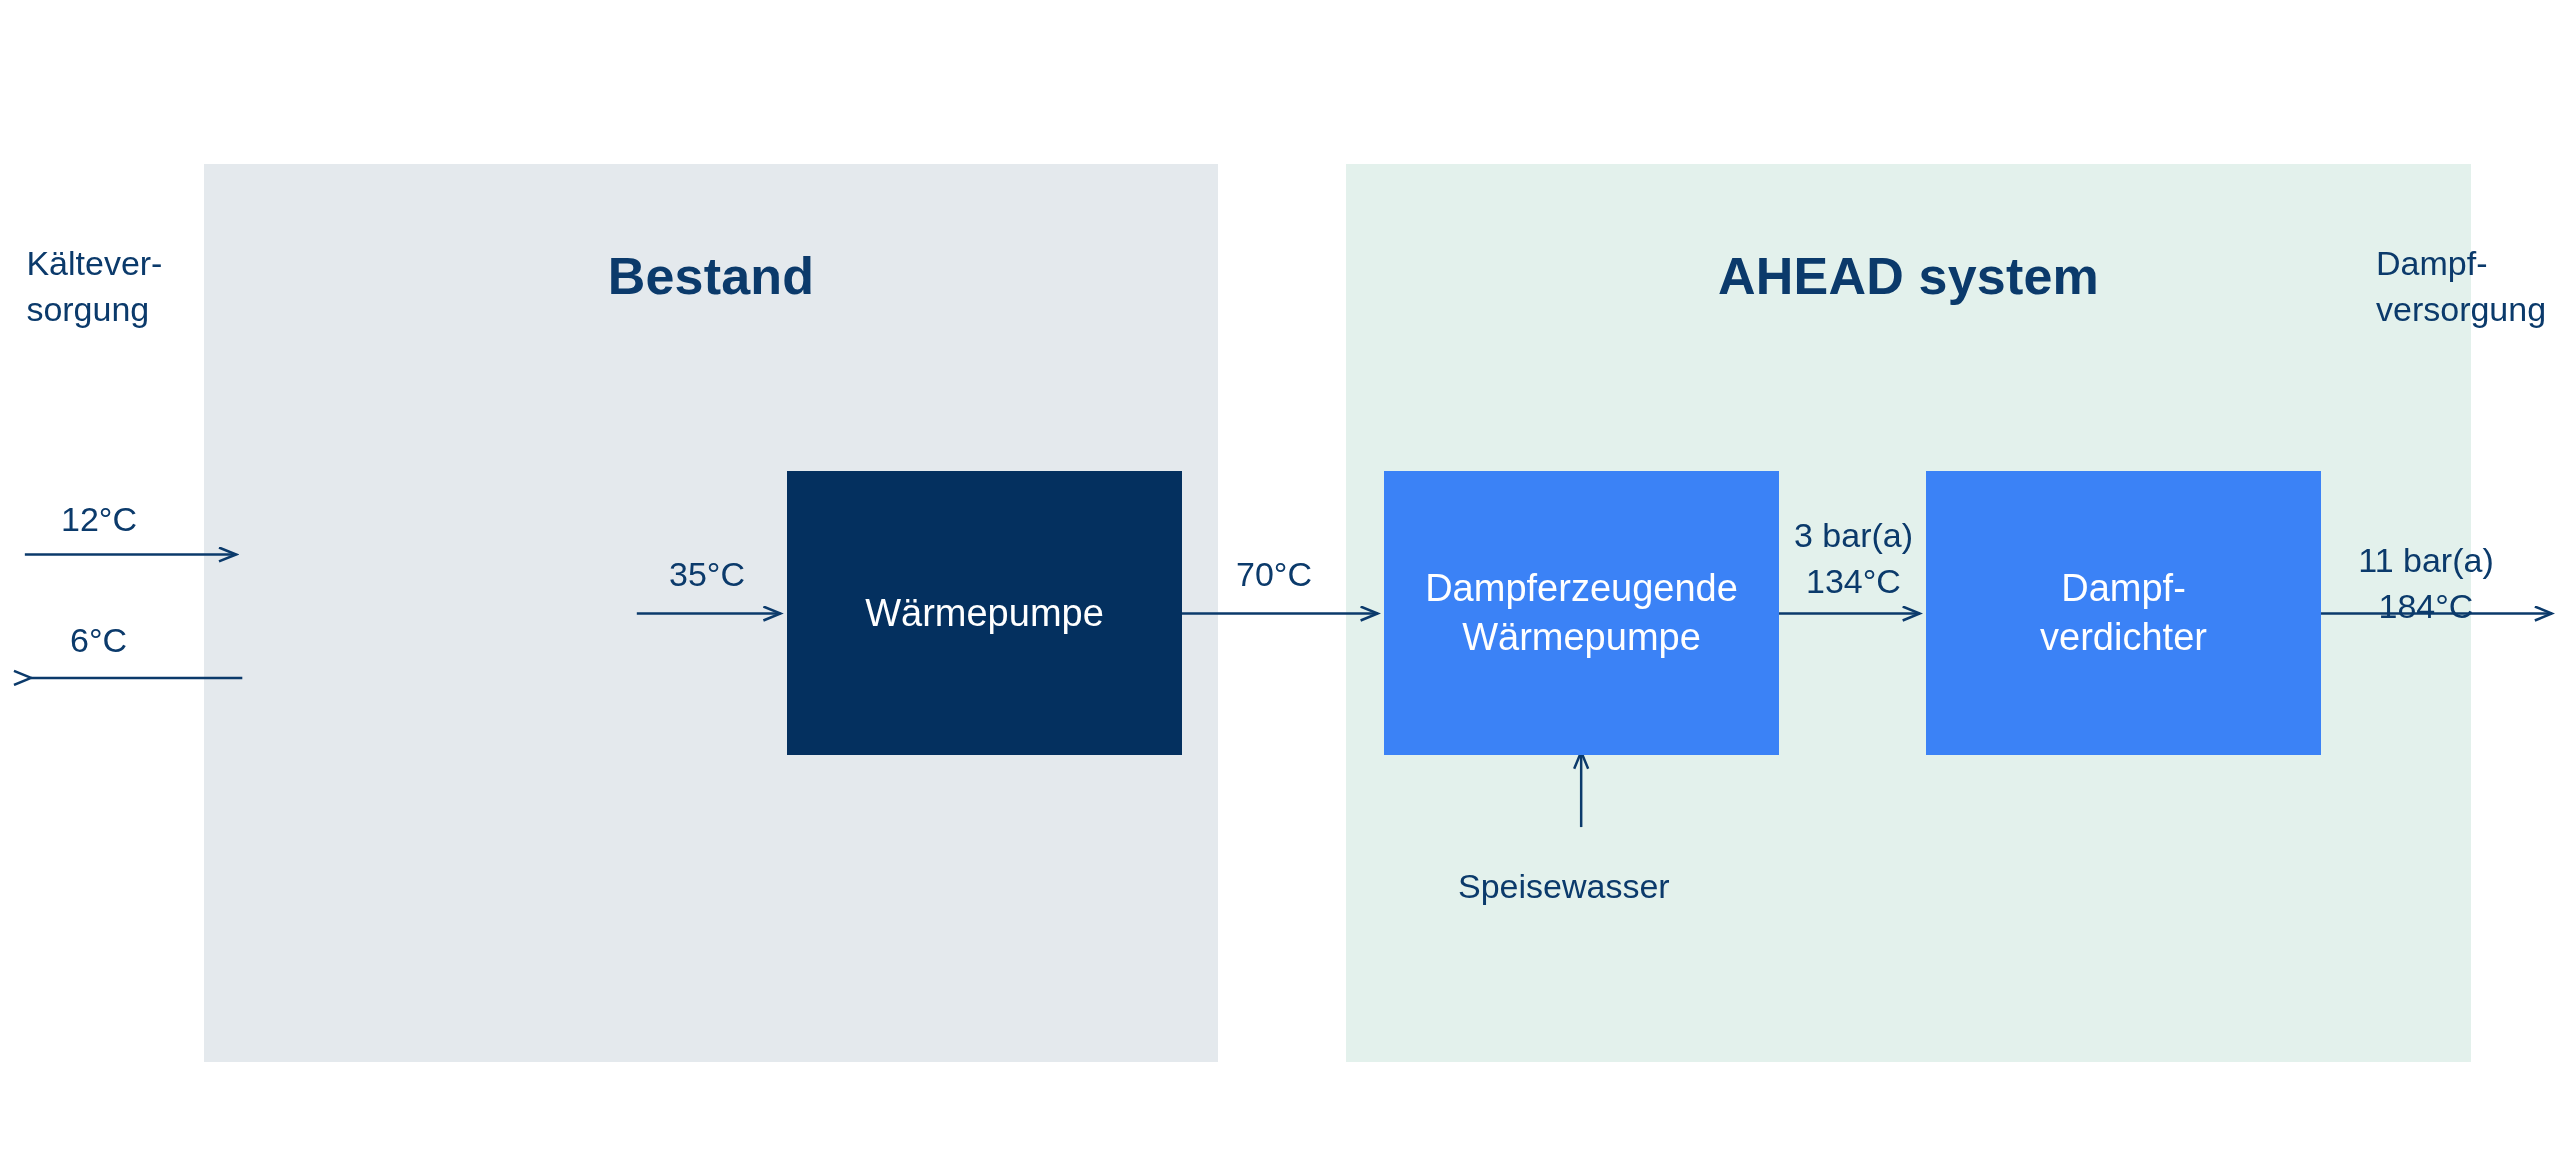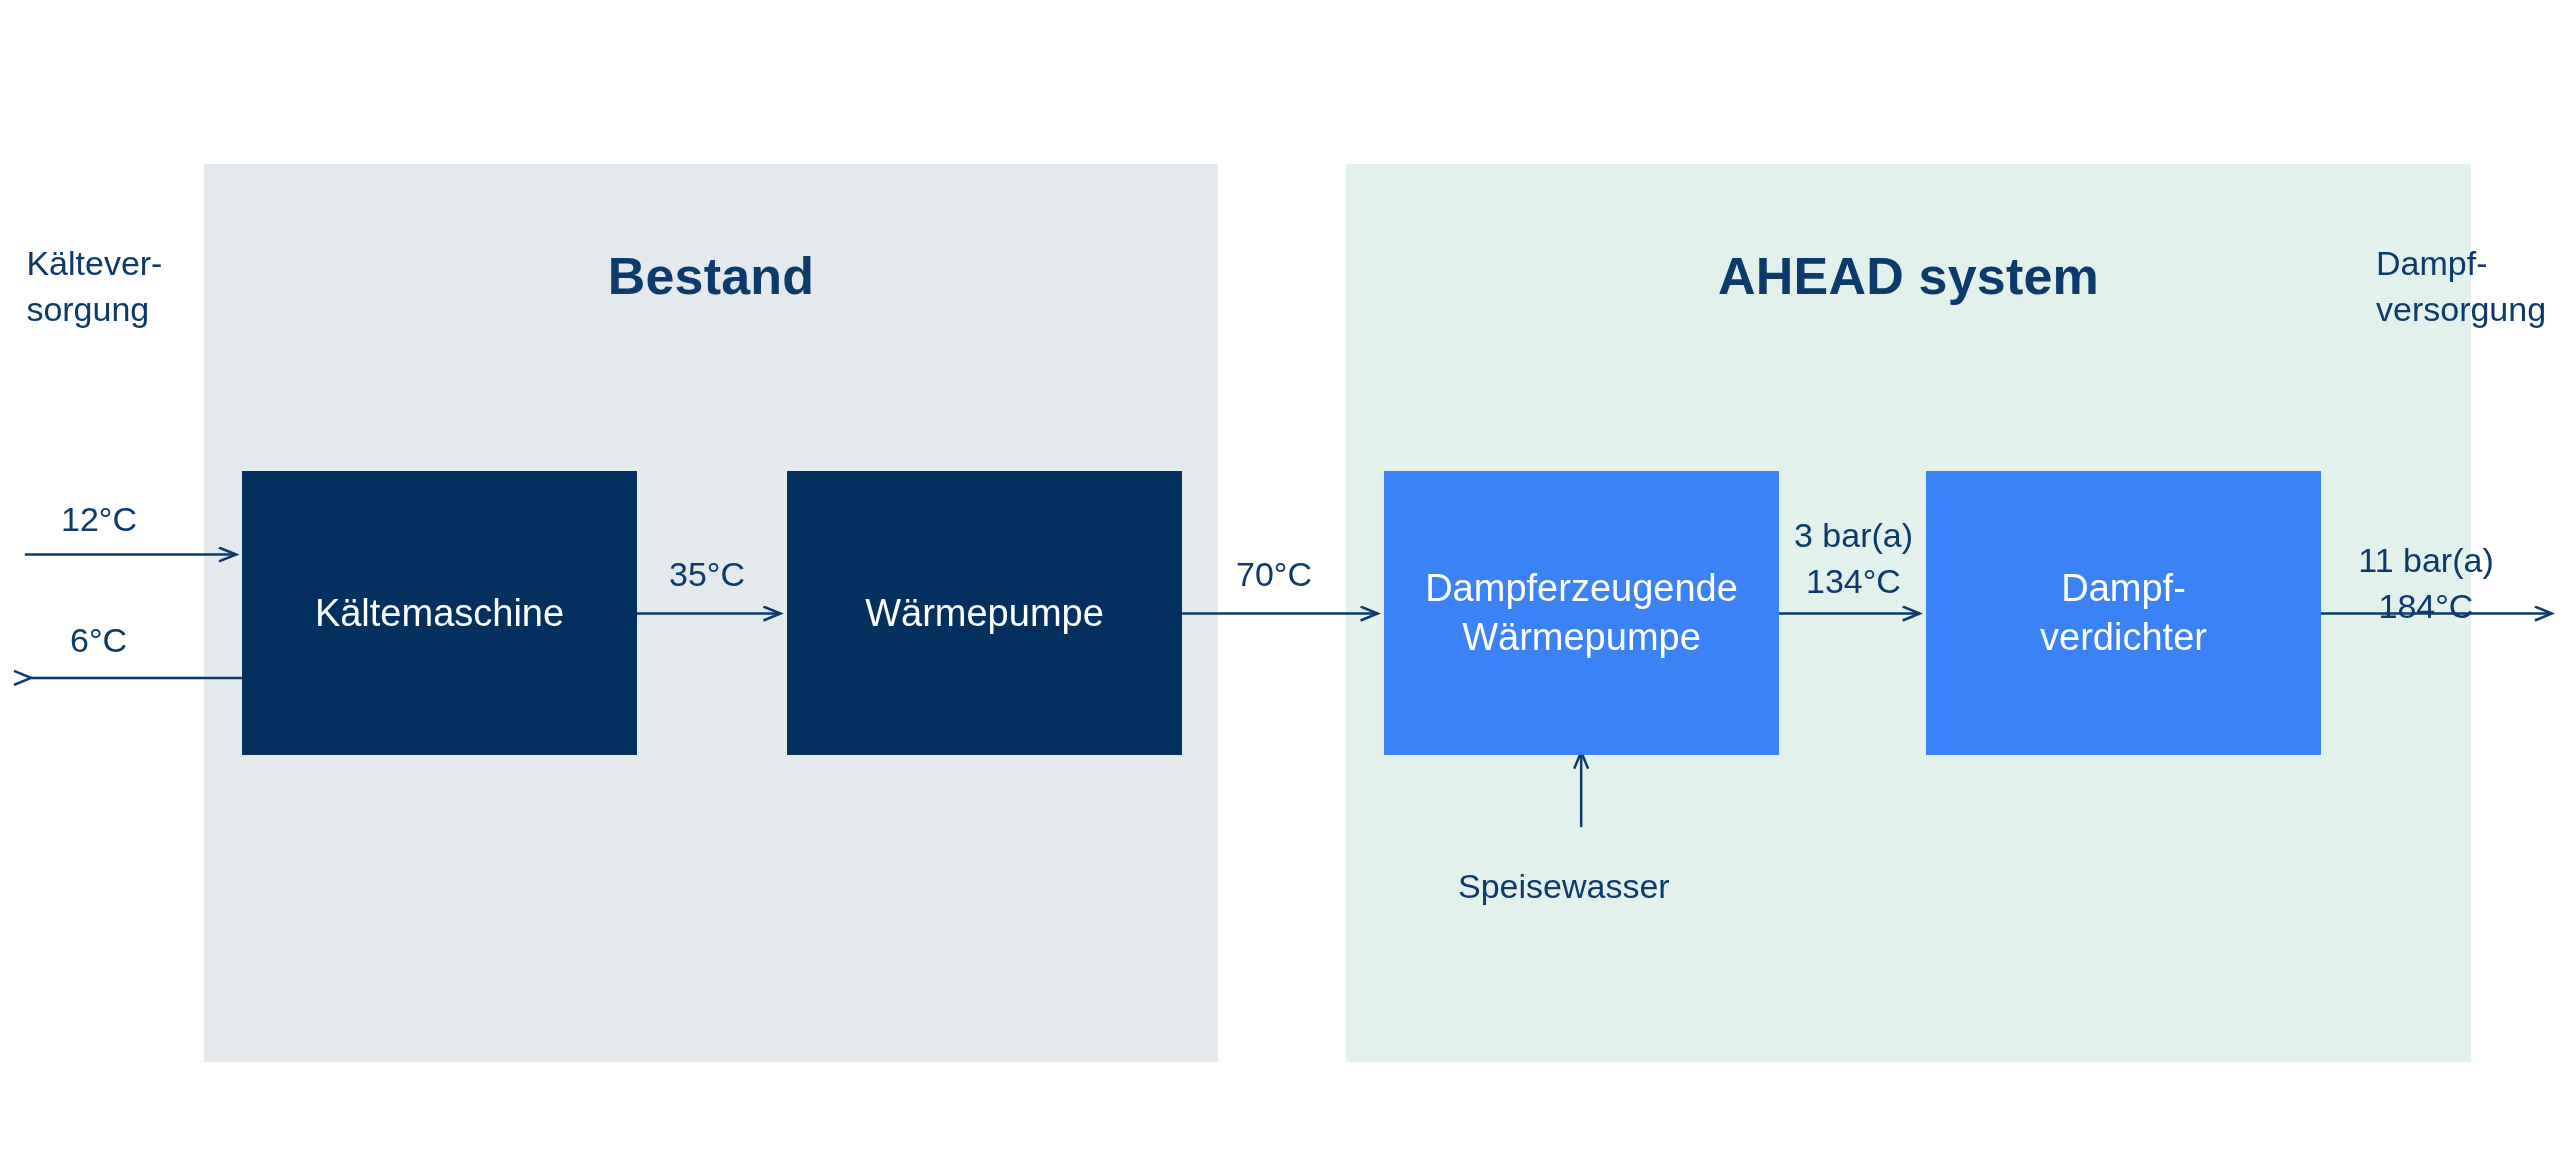--- a/index.html
+++ b/index.html
@@ -69,21 +69,20 @@
       <line x1="32" y1="714" x2="304" y2="714" marker-end="url(#ah)"></line>
       <line x1="312" y1="873" x2="40" y2="873" marker-end="url(#ahl)"></line>
       <line x1="820" y1="790" x2="1005" y2="790" marker-end="url(#ah)"></line>
       <line x1="1522" y1="790" x2="1774" y2="790" marker-end="url(#ah)"></line>
       <line x1="2290" y1="790" x2="2472" y2="790" marker-end="url(#ah)"></line>
       <line x1="2988" y1="790" x2="3286" y2="790" marker-end="url(#ah)"></line>
       <line x1="2036" y1="1065" x2="2036" y2="968" marker-end="url(#ahu)"></line>
     </g>
   </svg>
 
-  <div class="node navy" id="node-kaeltemaschine">Kältemaschine</div>
 
   <div class="node navy" id="node-waermepumpe">Wärmepumpe</div>
 
   <div class="node green" id="node-dampferzeugende-waermepumpe" style="white-space:pre-line">Dampferzeugende
 Wärmepumpe</div>
 
   <div class="node green" id="node-dampfverdichter" style="white-space:pre-line">Dampf-
 verdichter</div>
 
   <div class="lbl" id="label-kaelteversorgung">Kältever-

